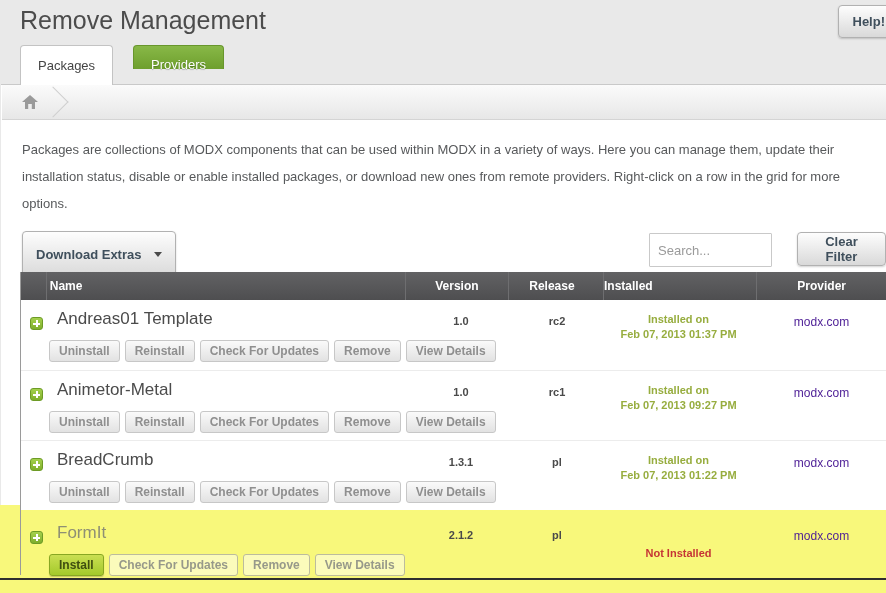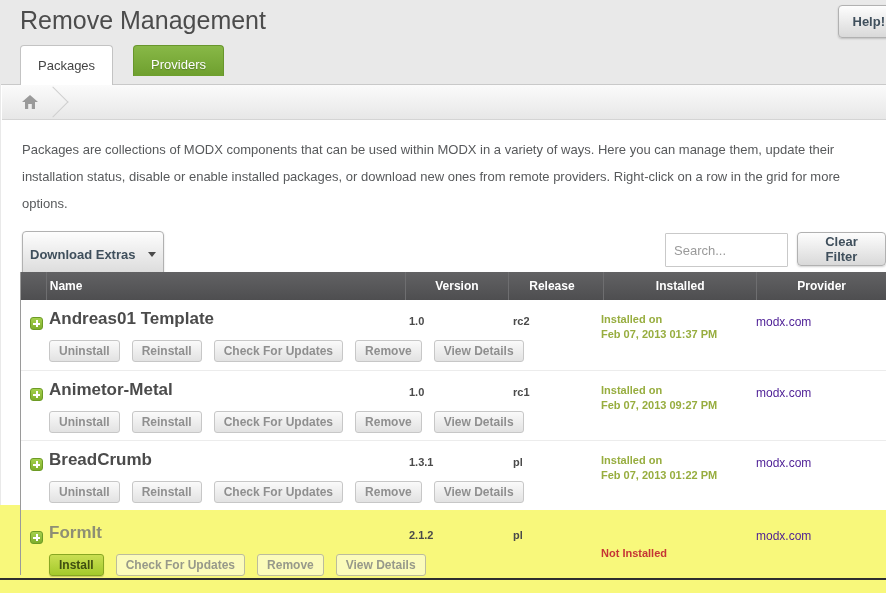--- a/index.html
+++ b/index.html
@@ -17,90 +17,90 @@
     background:linear-gradient(#fdfdfd,#d9d9d9); border:1px solid #b1b1b1; border-radius:4px;
     color:#3f4f5c; font-weight:bold; font-size:13px;
     box-shadow:0 1px 2px rgba(0,0,0,0.18);
   }
   .help-btn { position:absolute; top:5px; right:-14px; height:33px; padding:0 14px; }
 
   
   .tabs { position:absolute; left:20px; top:45px; display:flex; gap:20px; z-index:3; }
   .tab { height:40px; line-height:39px; padding:0 17px; font-size:13px; border-radius:4px 4px 0 0; }
   .tab.active { background:#fff; border:1px solid #c3c3c3; border-bottom:none; color:#454545; }
-  .tab.green { height:31px; line-height:38px; background:linear-gradient(#88b847,#6e9f2e);
+  .tab.green { height:24px; line-height:38px; background:linear-gradient(#88b847,#6e9f2e);
     border:1px solid #68962c; border-bottom:none; color:#fff; text-shadow:0 1px 1px rgba(0,0,0,0.25); }
 
   
   .panel { position:absolute; left:1px; right:0; top:84px; bottom:0; background:#fff; border-top:1px solid #c9c9c9; }
 
   .breadcrumb { position:absolute; left:2px; right:0; top:85px; height:35px;
     background:linear-gradient(#fbfbfb,#e7e7e7); border-bottom:1px solid #d4d4d4; z-index:1; }
   .home-ic { position:absolute; left:20px; top:10px; width:16px; height:14px; }
   .home-ic svg { display:block; }
   .crumb-chevron { position:absolute; left:40px; top:6px; width:22px; height:22px;
     border-top:1px solid #cfcfcf; border-right:1px solid #cfcfcf; transform:rotate(45deg); }
 
   .description { position:absolute; left:22px; top:136px; width:828px;
     font-size:13px; line-height:27px; color:#57595b; z-index:1; }
 
   
-  .download-extras { position:absolute; left:22px; top:231px; height:47px; padding:0 7px; z-index:1; }
+  .download-extras { position:absolute; left:22px; top:231px; height:47px; padding:0 13px; z-index:1; }
   .caret { width:0; height:0; border-left:4px solid transparent; border-right:4px solid transparent;
     border-top:5px solid #4a4a4a; margin-left:13px; }
-  .search-input { position:absolute; left:665px; top:233px; width:123px; height:29px; z-index:1;
+  .search-input { position:absolute; left:649px; top:233px; width:123px; height:29px; z-index:1;
     border:1px solid #c9c9c9; border-radius:1px; padding:16px 8px; font-size:13px; color:#555;
     font-family:"Liberation Sans", sans-serif; background:#fff; }
   .search-input::placeholder { color:#9a9a9a; opacity:1; }
   .clear-filter { position:absolute; left:797px; top:232px; height:21px; padding:16px 12px; z-index:1; }
 
   
   .highlight-band { position:absolute; left:0; top:505px; width:886px; height:88px; background:#f8f87b; z-index:1; }
   .highlight-band .dark-line { position:absolute; left:0; top:73px; width:100%; height:2px; background:#2e2e2e; }
 
   
   .grid { position:absolute; left:20px; top:272px; width:866px; z-index:2; border-left:1px solid #9a9a9a; }
   .grid-header { display:flex; height:28px; background:linear-gradient(#626264,#4e4e50);
     color:#fff; font-size:12px; font-weight:bold; line-height:28px; }
   .hcell { height:28px; }
   .hcell + .hcell { border-left:1px solid #6e6e70; }
   .c-exp { width:25px; }
   .c-name { width:363px; text-align:left; padding-left:3px; }
   .c-ver { width:104px; text-align:center; }
   .c-rel { width:88px; text-align:center; }
-  .c-inst { width:155px; text-align:center;margin-left:8px; }
+  .c-inst { width:155px; text-align:left;margin-left:8px; }
   .c-prov { width:131px; text-align:center; }
 
   .row { position:relative; background:#fff; }
   .row + .row { border-top:1px solid #ececec; }
   .grid-body .row:nth-child(1) { height:70px; }
   .grid-body .row:nth-child(2) { height:70px; }
   .grid-body .row:nth-child(3) { height:70px; }
   .grid-body .row:nth-child(4) { height:65px; }
   .row.highlight { background:transparent; border-top:none; }
 
   .expander { position:absolute; left:9px; top:17px; width:13px; height:13px;
     background:linear-gradient(#a5d14d,#7fae2c); border:1px solid #6d9b26; border-radius:3px; }
   .expander .ph, .expander .pv { position:absolute; background:#fff; }
   .expander .ph { left:2px; top:5px; width:7px; height:1.5px; }
   .expander .pv { left:5px; top:2px; width:1.5px; height:7px; }
 
-  .pkg-name { position:absolute; left:28px; top:9px; font-size:17px; font-weight:bold; color:#4b4b4b; }
+  .pkg-name { position:absolute; left:36px; top:9px; font-size:17px; font-weight:normal; color:#4b4b4b; }
   .highlight .pkg-name { color:#8e8f74; }
 
-  .cell { position:absolute; text-align:left; }
+  .cell { position:absolute; text-align:center; }
   .cell-version { left:388px; width:104px; top:15px; font-size:11px; font-weight:bold; color:#4a4a4a; }
   .cell-release { left:492px; width:88px; top:15px; font-size:11px; font-weight:bold; color:#4a4a4a; }
   .cell-installed { left:580px; width:155px; top:12px; font-size:11px; font-weight:bold; line-height:15px; }
   .cell-installed .l1, .cell-installed .l2 { display:block; }
   .cell-installed.installed { color:#97ad3f; }
   .cell-installed.not-installed { color:#c53535; }
   .cell-provider { left:735px; width:131px; top:15px; font-size:12px; color:#4c1d95; }
 
-  .row-actions { position:absolute; left:28px; top:40px; display:flex; gap:12px; }
+  .row-actions { position:absolute; left:28px; top:40px; display:flex; gap:5px; }
   .row-btn { height:22px; padding:0 9px; font-size:12px; font-weight:bold; color:#8f8f8f;
     background:linear-gradient(#fafafa,#e2e2e2); border:1px solid #c7c7c7; border-radius:3px;
     font-family:"Liberation Sans", sans-serif; }
   .highlight .expander { top:21px; }
   .highlight .pkg-name { top:13px; }
   .highlight .cell-version, .highlight .cell-release, .highlight .cell-provider { top:19px; }
   .highlight .cell-installed { top:36px; }
   .highlight .row-actions { top:44px; }
   .highlight .row-btn { background:rgba(253,253,240,0.55); border-color:#bcbc9d; color:#97998a; }
   .highlight .row-btn.install { background:linear-gradient(#cadf52,#a3c92b); border-color:#88a722;

